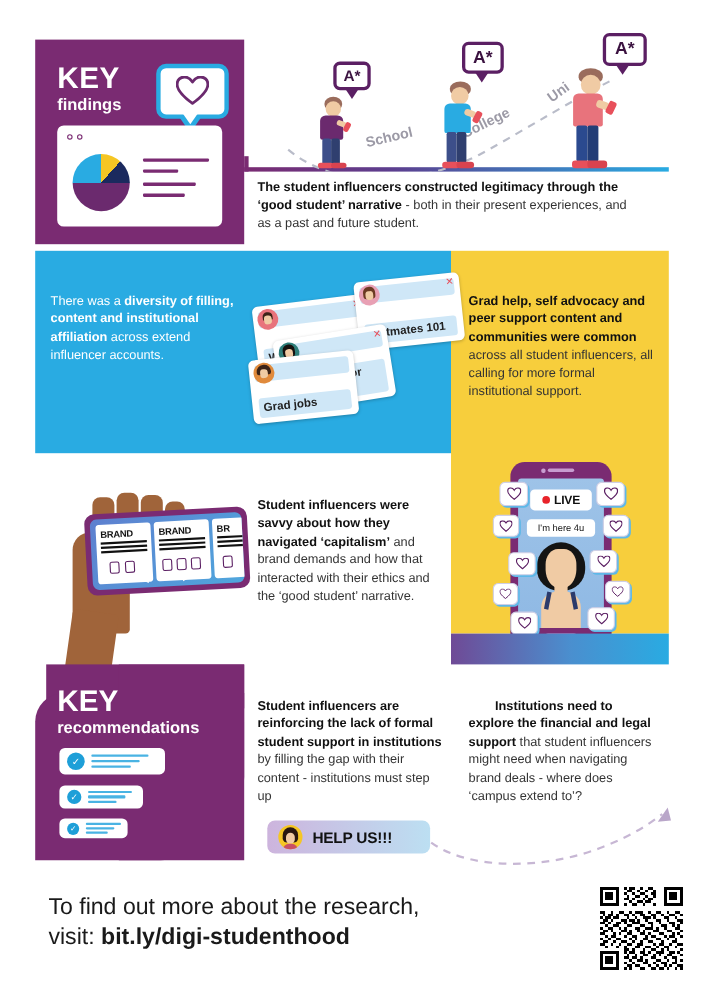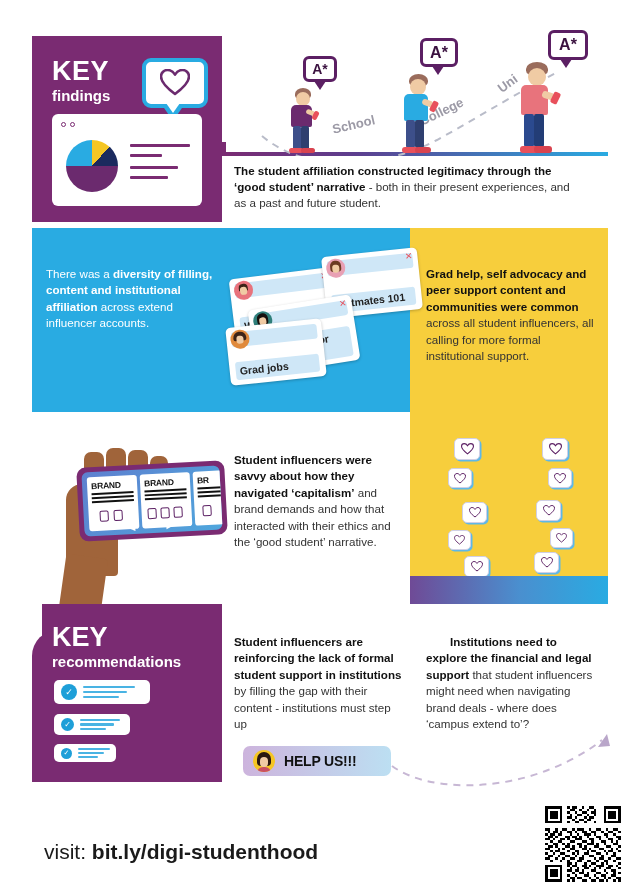--- a/index.html
+++ b/index.html
@@ -261,21 +261,21 @@
   <div class="s-phone" style="left:40px;top:30px;width:7px;height:12px;transform:rotate(26deg);"></div>
   <div class="s-leg" style="left:12px;top:52px;width:10px;height:33px;background:#2b4a8f;"></div>
   <div class="s-leg" style="left:22px;top:52px;width:10px;height:33px;background:#233d76;"></div>
   <div class="s-shoe" style="left:8px;top:84px;width:18px;height:7px;background:#e8505b;"></div>
   <div class="s-shoe" style="left:22px;top:84px;width:18px;height:7px;background:#d9434f;"></div>
 </div>
 <div class="bub" style="left:548px;top:30px;width:40px;height:30px;font-size:16px;">A*</div>
 <div class="bub-tail" style="left:560px;top:59px;"></div>
 
 <div id="s1-text">
-  <b>The student affiliation constructed legitimacy through the ‘good student’ narrative</b><span> - both in their present experiences, and as a past and future student.</span>
+  <b>The student influencers constructed legitimacy through the ‘good student’ narrative</b><span> - both in their present experiences, and as a past and future student.</span>
 </div>
 
 <div class="abs" id="s2-blue">
   <div id="s2-text">
     <span>There was a </span><b>diversity of filling, content and institutional affiliation</b><span> across extend influencer accounts.</span>
   </div>
 </div>
 
 <div class="abs" id="s2-yellow">
   <div id="s2-ytext">
@@ -359,20 +359,38 @@
       <div class="arrw" style="left:82px;">▶</div>
     </div>
   </div>
 </div>
 
 <div id="s3-text">
   <b>Student influencers were savvy about how they navigated ‘capitalism’</b><span> and brand demands and how that interacted with their ethics and the ‘good student’ narrative.</span>
 </div>
 
 <div id="live-wrap">
+  <div id="live-phone">
+    <div id="live-cam"></div>
+    <div id="live-spk"></div>
+    <div id="live-screen">
+      <div id="live-hair"></div>
+      <div id="live-face"></div>
+      <div id="live-neck"></div>
+      <div id="live-torso"></div>
+      <div id="live-strapL"></div>
+      <div id="live-strapR"></div>
+      <div id="live-badge">
+        <span id="live-dot"></span>
+        <span id="live-txt">LIVE</span>
+      </div>
+      <div id="live-msg">I'm here 4u</div>
+    </div>
+    <div id="live-home"></div>
+  </div>
 
   <div class="hbub" style="left:6px;top:18px;width:26px;height:22px;">
     <svg width="13" height="12" viewBox="0 0 24 22">
         <path d="M12 20 C3 13 1 9 1 6 C1 3 3.5 1 6 1 C8.5 1 10.8 2.6 12 4.8 C13.2 2.6 15.5 1 18 1 C20.5 1 23 3 23 6 C23 9 21 13 12 20 Z" fill="none" stroke="#5b1f63" stroke-width="2"></path>
       </svg>
   </div>
   <div class="hbub" style="left:0px;top:48px;width:24px;height:20px;">
     <svg width="12" height="11" viewBox="0 0 24 22">
         <path d="M12 20 C3 13 1 9 1 6 C1 3 3.5 1 6 1 C8.5 1 10.8 2.6 12 4.8 C13.2 2.6 15.5 1 18 1 C20.5 1 23 3 23 6 C23 9 21 13 12 20 Z" fill="none" stroke="#5b1f63" stroke-width="2"></path>
       </svg>
@@ -470,21 +488,21 @@
   </div>
   <div id="help-txt">HELP US!!!</div>
 </div>
 
 <svg class="abs" style="left:388px;top:730px;" width="226" height="62">
   <path d="M4 36 C40 62 110 60 160 40 C188 29 204 18 214 10" fill="none" stroke="#c7b7d4" stroke-width="2" stroke-dasharray="7 6"></path>
   <path d="M219 4 L210 17 L222 16 Z" fill="#b9a6c9"></path>
 </svg>
 
 <div id="foot">
-  <br>
+  <span>To find out more about the research,</span><br>
   <span>visit: </span><b>bit.ly/digi-studenthood</b>
 </div>
 
 <svg id="qr" viewBox="0 0 33 33" shape-rendering="crispEdges">
   <rect width="33" height="33" fill="#fff"></rect>
   <g fill="#000">
     <rect x="1" y="1" width="7" height="1"></rect>
       <rect x="1" y="7" width="7" height="1"></rect>
     <rect x="1" y="1" width="1" height="7"></rect>
       <rect x="7" y="1" width="1" height="7"></rect>

